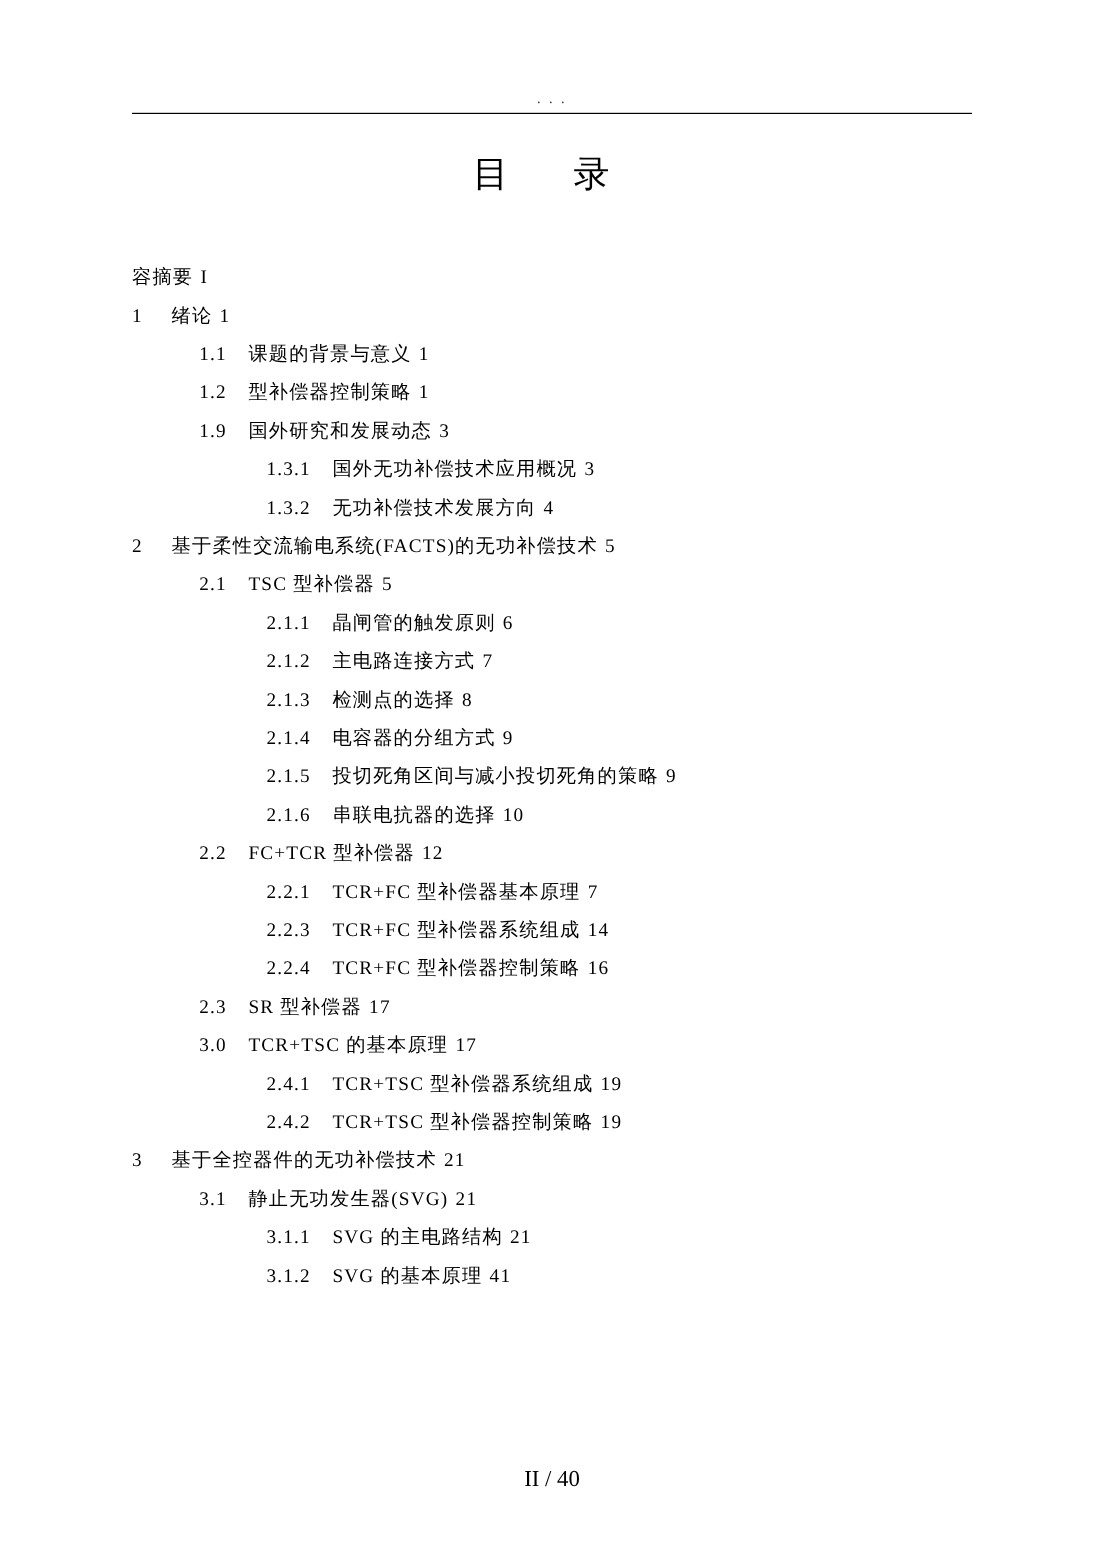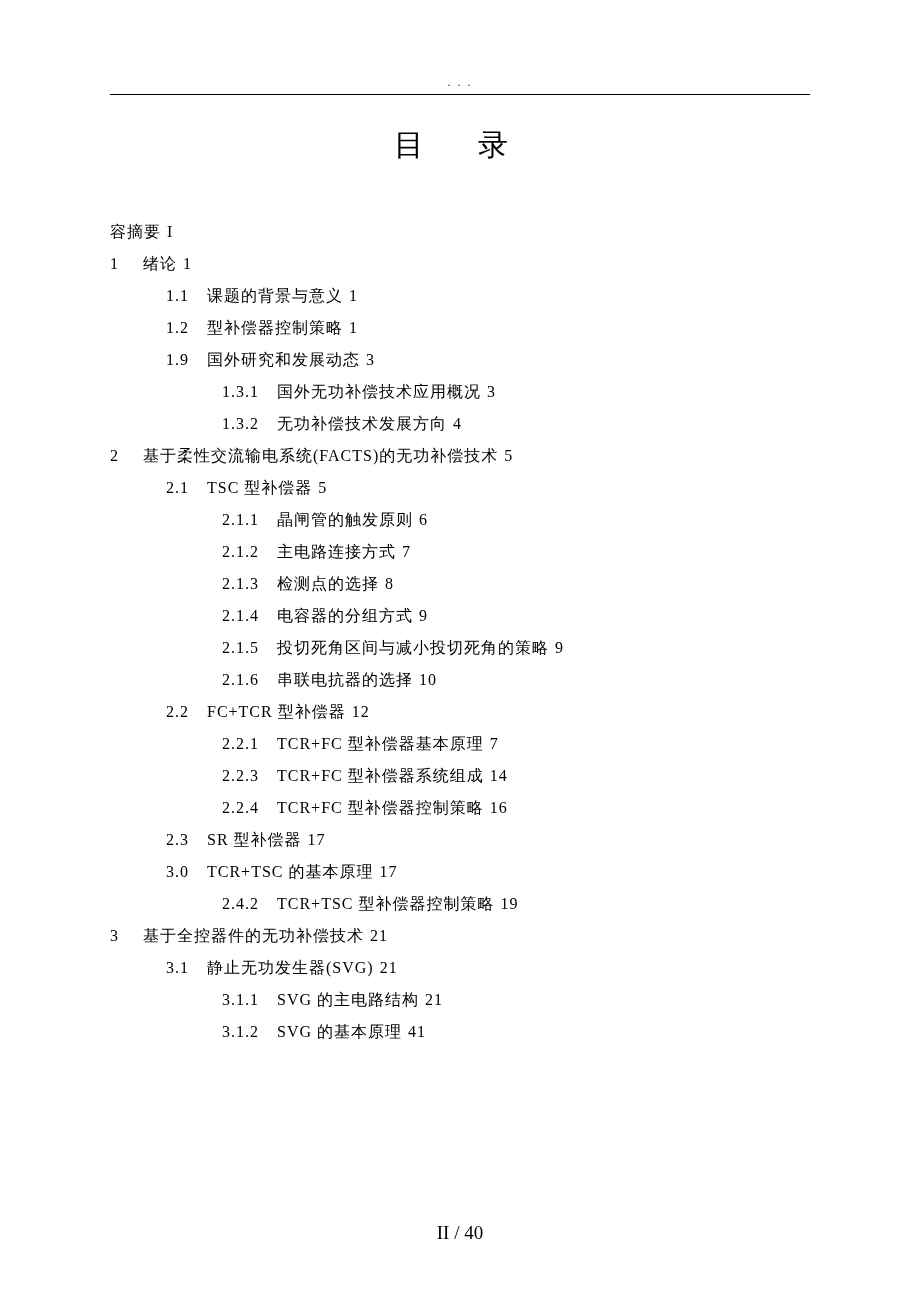--- a/index.html
+++ b/index.html
@@ -107,20 +107,21 @@
       <div class="toc-line level-2"><span class="num">2.1.3</span><span class="gap-mid"></span><span class="label">检测点的选择</span><span class="page">8</span></div>
       <div class="toc-line level-2"><span class="num">2.1.4</span><span class="gap-mid"></span><span class="label">电容器的分组方式</span><span class="page">9</span></div>
       <div class="toc-line level-2"><span class="num">2.1.5</span><span class="gap-mid"></span><span class="label">投切死角区间与减小投切死角的策略</span><span class="page">9</span></div>
       <div class="toc-line level-2"><span class="num">2.1.6</span><span class="gap-mid"></span><span class="label">串联电抗器的选择</span><span class="page">10</span></div>
       <div class="toc-line level-1"><span class="num">2.2</span><span class="gap-mid"></span><span class="label">FC+TCR 型补偿器</span><span class="page">12</span></div>
       <div class="toc-line level-2"><span class="num">2.2.1</span><span class="gap-mid"></span><span class="label">TCR+FC 型补偿器基本原理</span><span class="page">7</span></div>
       <div class="toc-line level-2"><span class="num">2.2.3</span><span class="gap-mid"></span><span class="label">TCR+FC 型补偿器系统组成</span><span class="page">14</span></div>
       <div class="toc-line level-2"><span class="num">2.2.4</span><span class="gap-mid"></span><span class="label">TCR+FC 型补偿器控制策略</span><span class="page">16</span></div>
       <div class="toc-line level-1"><span class="num">2.3</span><span class="gap-mid"></span><span class="label">SR 型补偿器</span><span class="page">17</span></div>
       <div class="toc-line level-1"><span class="num">3.0</span><span class="gap-mid"></span><span class="label">TCR+TSC 的基本原理</span><span class="page">17</span></div>
+      <div class="toc-line level-2"><span class="num">2.4.1</span><span class="gap-mid"></span><span class="label">TCR+TSC 型补偿器系统组成</span><span class="page">19</span></div>
       <div class="toc-line level-2"><span class="num">2.4.2</span><span class="gap-mid"></span><span class="label">TCR+TSC 型补偿器控制策略</span><span class="page">19</span></div>
       <div class="toc-line level-0"><span class="num">3</span><span class="gap-wide"></span><span class="label">基于全控器件的无功补偿技术</span><span class="page">21</span></div>
       <div class="toc-line level-1"><span class="num">3.1</span><span class="gap-mid"></span><span class="label">静止无功发生器(SVG)</span><span class="page">21</span></div>
       <div class="toc-line level-2"><span class="num">3.1.1</span><span class="gap-mid"></span><span class="label">SVG 的主电路结构</span><span class="page">21</span></div>
       <div class="toc-line level-2"><span class="num">3.1.2</span><span class="gap-mid"></span><span class="label">SVG 的基本原理</span><span class="page">41</span></div>
     </div>
 </div>
 
 <div class="footer">II / 40</div>
 

